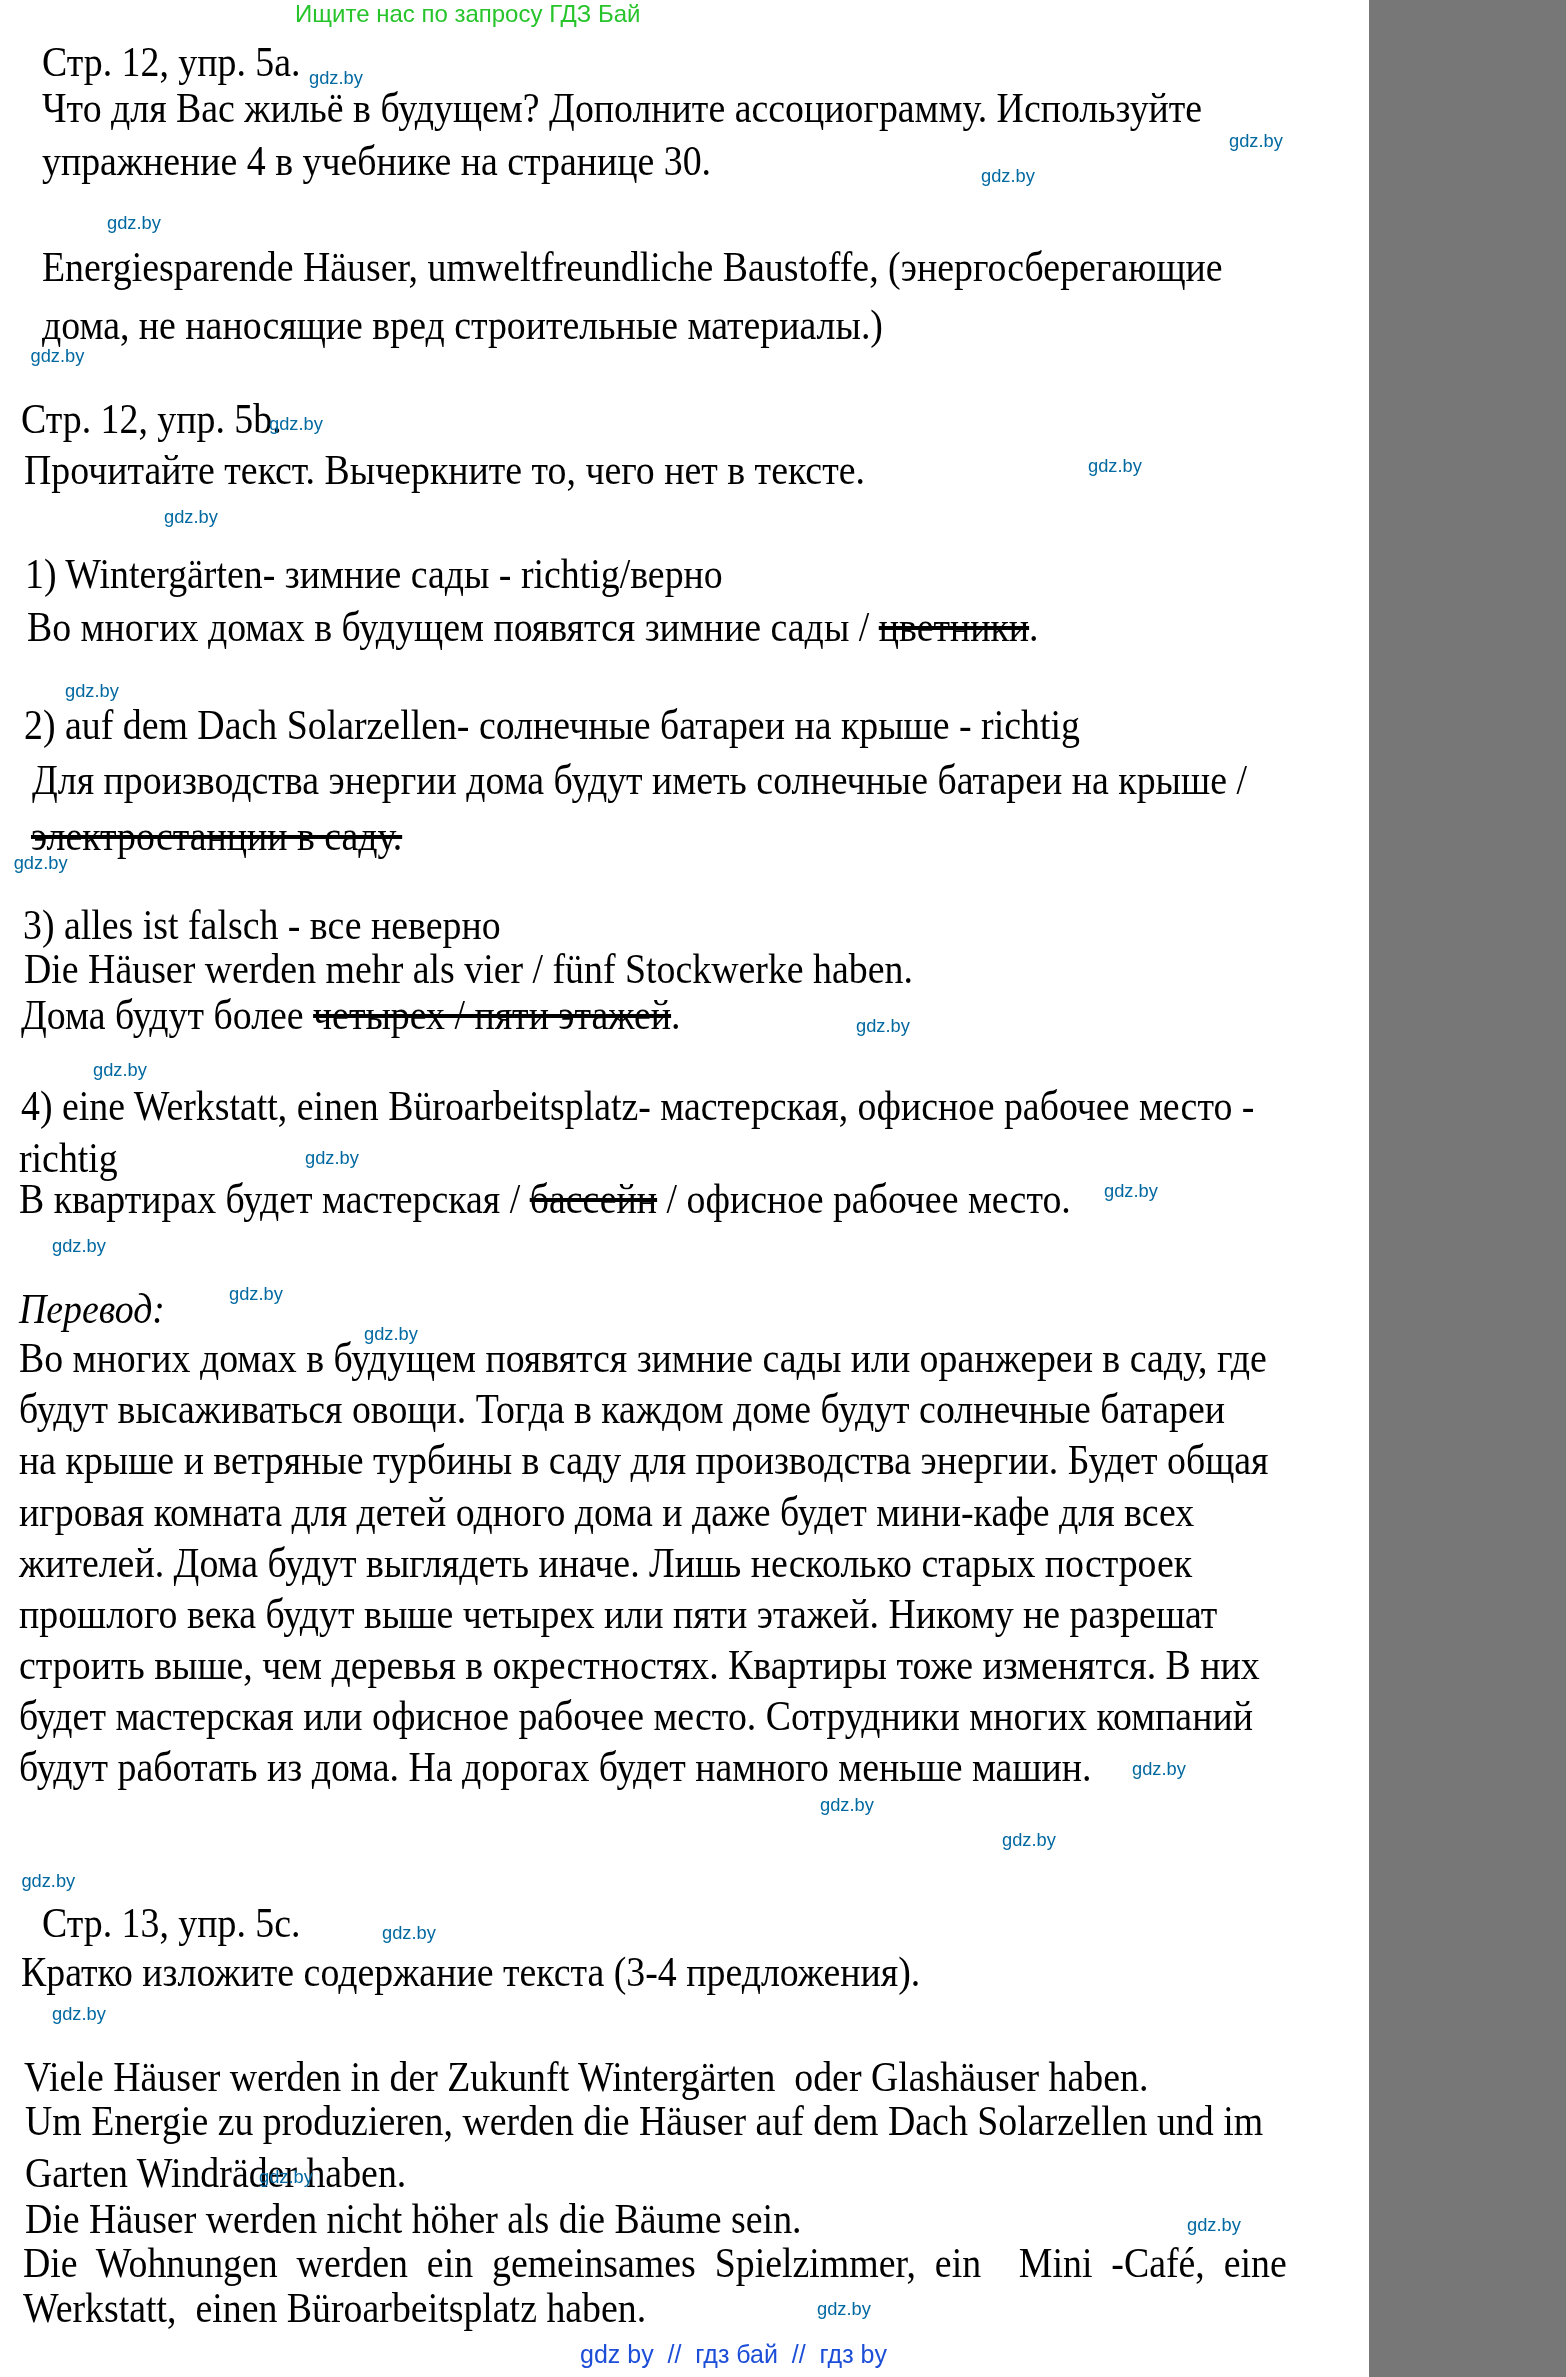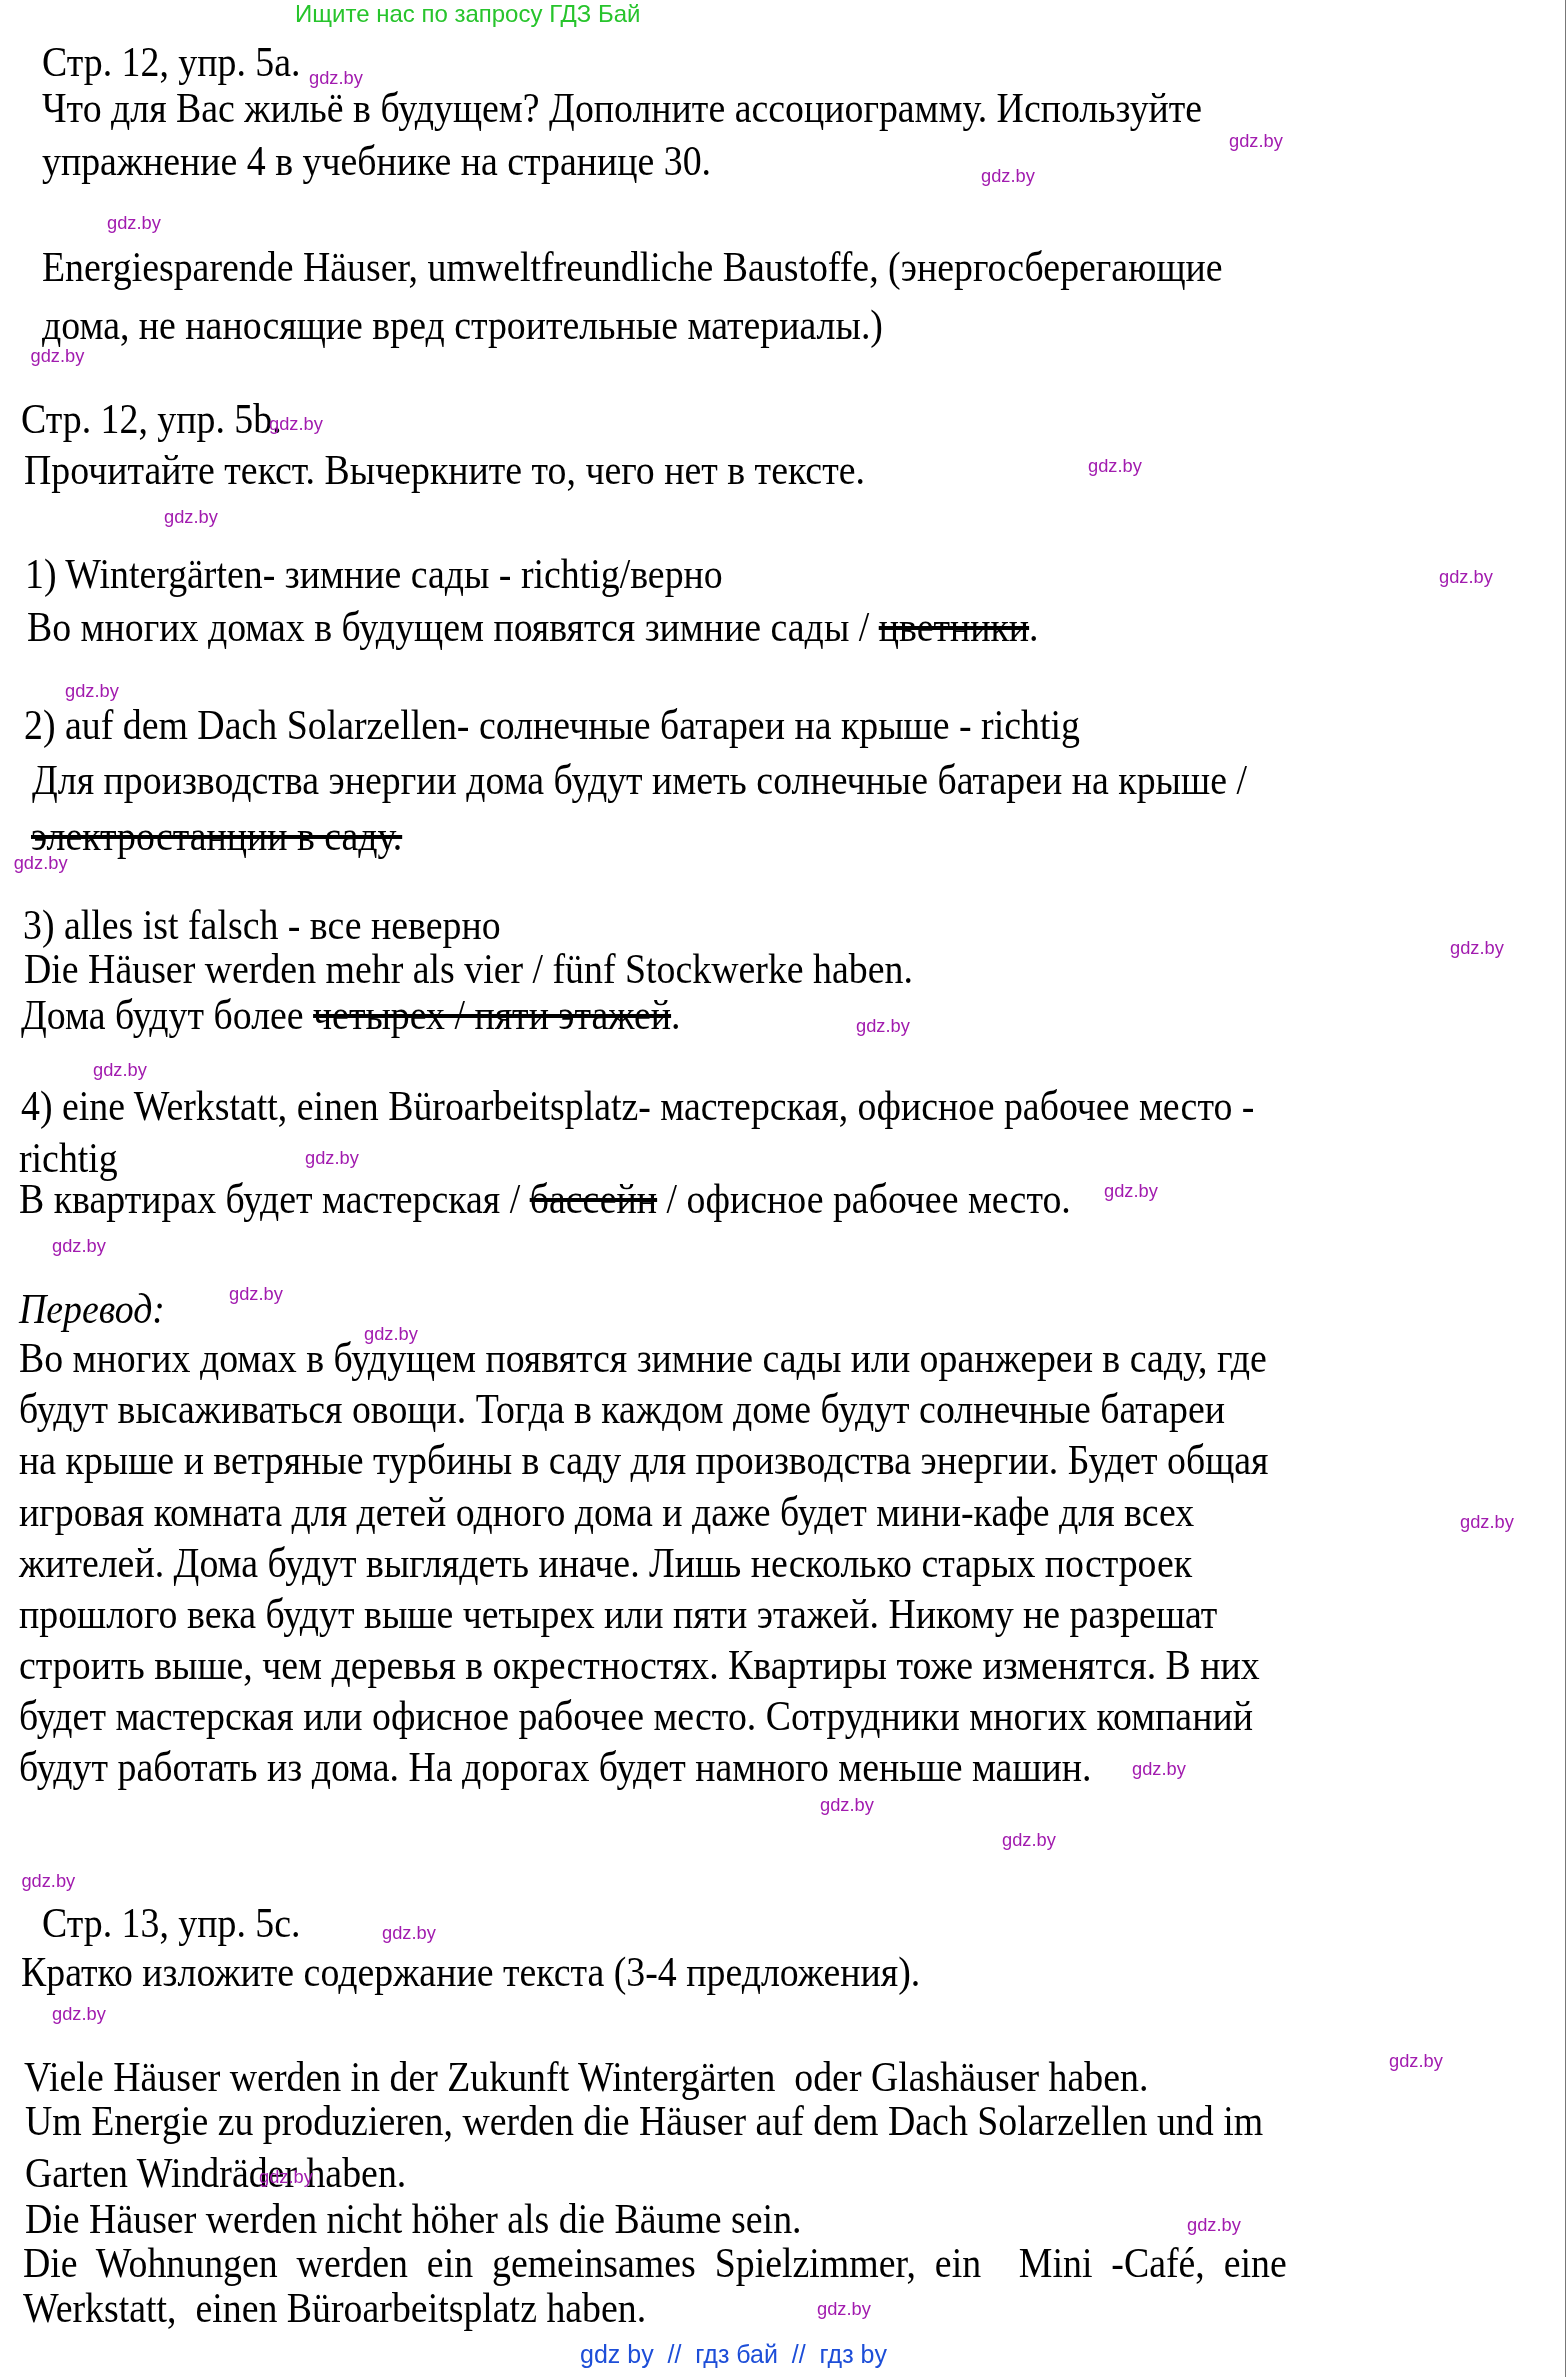--- a/index.html
+++ b/index.html
@@ -1,18 +1,18 @@
 <!DOCTYPE html>
 <html style="font-size:12.2px"><head>
 <meta charset="utf-8">
 <style>
   html,body{margin:0;padding:0;background:#777;}
   .page{
     position:relative;
-    width:1565px;
+    width:1369px;
     height:2377px;
     background:#ffffff;
     overflow:hidden;
     font-family:"Liberation Serif", serif;
     color:#000;
   }
   .ln{
     position:absolute;
     white-space:pre;
     font-size:43px;
@@ -20,21 +20,21 @@
     transform:scaleX(.88);
     transform-origin:0 0;
   }
   .strike{ text-decoration:line-through; text-decoration-thickness:3.8px; }
   .italic{ font-style:italic; }
   .widesp{ word-spacing:10.7px; }
   .wm{
     position:absolute;
     font-family:"Liberation Sans", sans-serif;
     font-size:18.3px;
-    color:#a21caf;
+    color:#0369a1;
     white-space:pre;
   }
   .promo{
     position:absolute;
     left:295px; top:0px;
     font-family:"Liberation Sans", sans-serif;
     font-size:24px;
     color:#27c42c;
     white-space:pre;
   }

